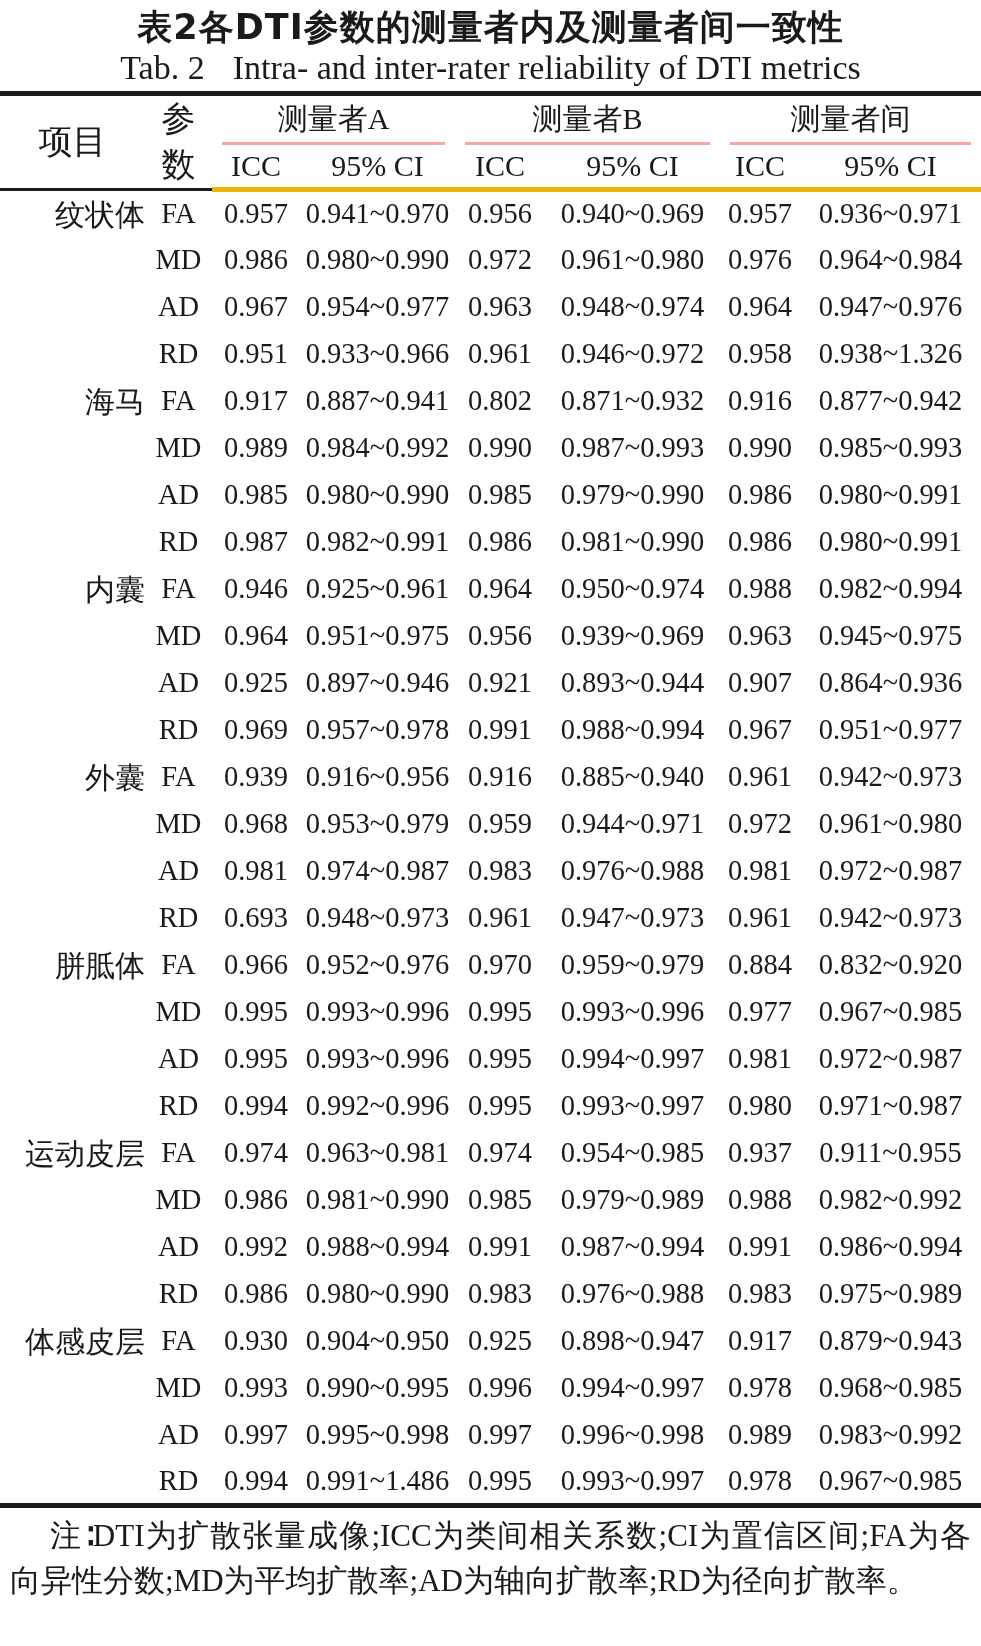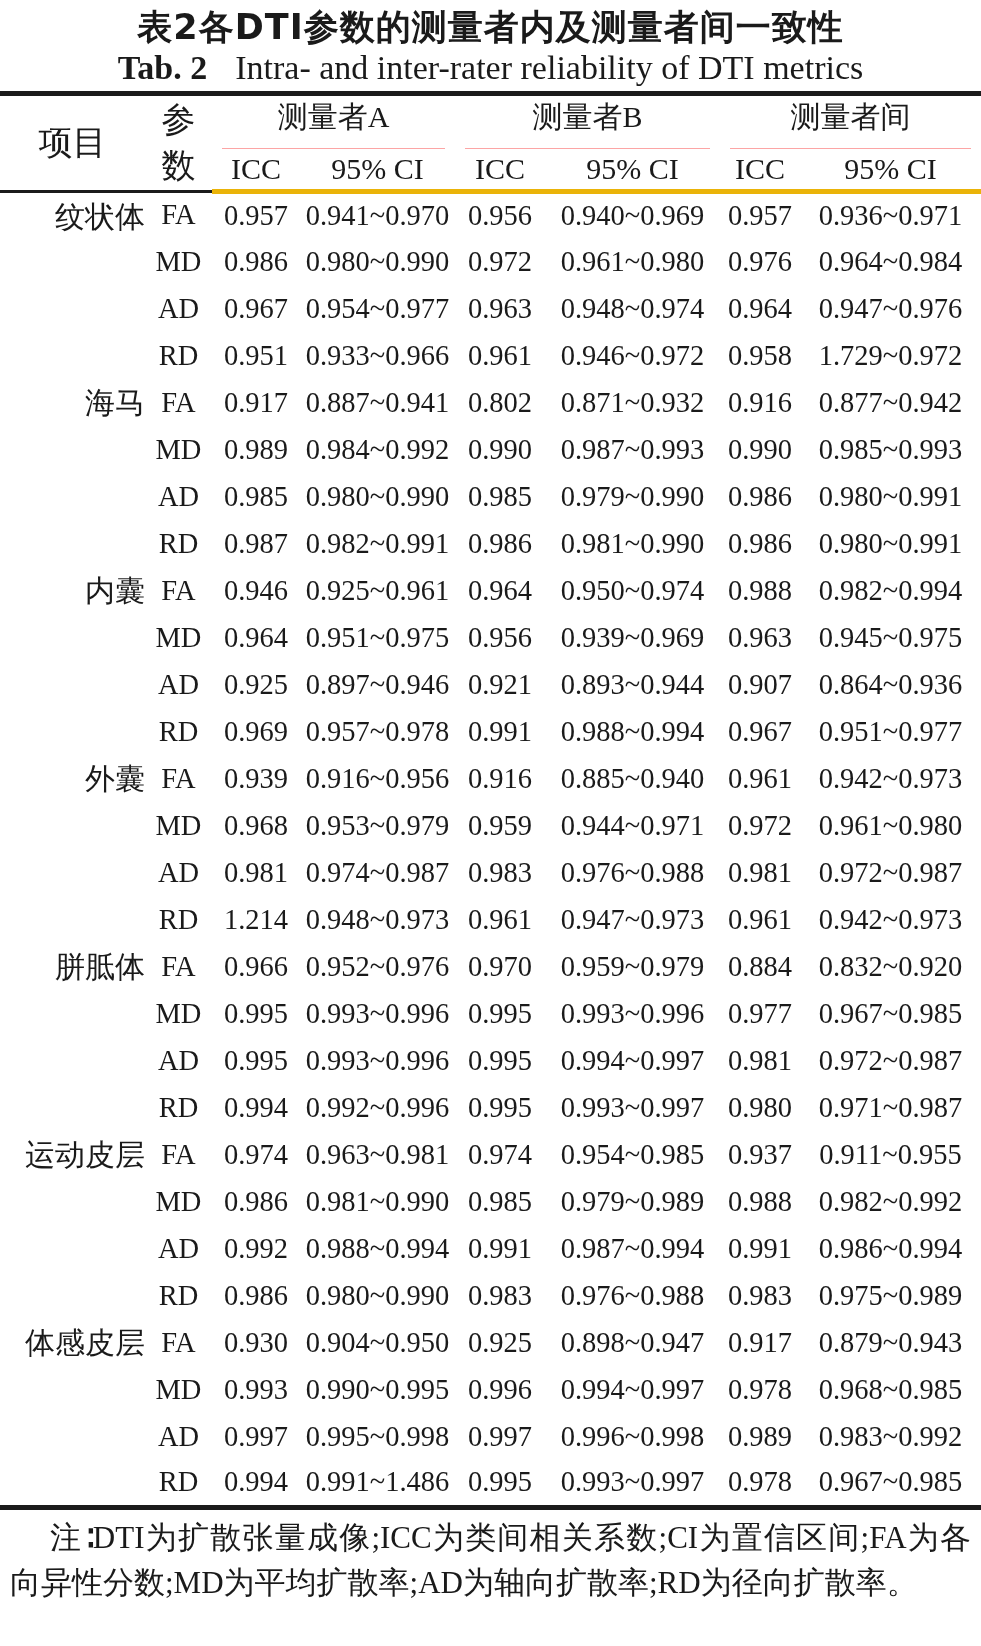--- a/index.html
+++ b/index.html
@@ -24,45 +24,45 @@
     line-height: 44px;
     letter-spacing: 1px;
   }
   .title-zh .lbl { }
   .title-en {
     text-align: center;
     font-size: 34px;
     height: 43px;
     line-height: 40px;
   }
-  .title-en .lbl { font-weight: 700; margin-right: 28px; }
+  .title-en .lbl { font-weight: 400; margin-right: 28px; }
 
   
   table.reliability {
     width: 981px;
     border-collapse: collapse;
     table-layout: fixed;
     border-top: 5px solid #1b1b1b;
     border-bottom: 5px solid #1b1b1b;
   }
   thead th { font-weight: 400; padding: 0; }
   th.item-h, th.param-h {
     border-bottom: 3px solid #1b1b1b;
     font-size: 34px;
     text-align: center;
     vertical-align: middle;
   }
   th.grp-cell { vertical-align: bottom; height: 46px; }
   .grp-inner {
     margin: 0 10px;
-    border-bottom: 1px solid #fca5a5;
+    border-bottom: 3px solid #fca5a5;
     text-align: center;
     font-size: 30px;
     line-height: 42px;
-    padding-bottom: 10px;
+    padding-bottom: 2px;
     white-space: nowrap;
   }
   tr.sub-row th {
     height: 42px;
     border-bottom: 5px solid #eab308;
     font-size: 30px;
     text-align: center;
     white-space: nowrap;
   }
   tbody td {
@@ -168,21 +168,21 @@
           <td>0.964</td>
           <td>0.947~0.976</td>
         </tr>
         <tr>
           <td>RD</td>
           <td>0.951</td>
           <td>0.933~0.966</td>
           <td>0.961</td>
           <td>0.946~0.972</td>
           <td>0.958</td>
-          <td>1.729~0.972</td>
+          <td>0.938~1.326</td>
         </tr>
         <tr>
           <td rowspan="4" class="region">海马</td>
           <td>FA</td>
           <td>0.917</td>
           <td>0.887~0.941</td>
           <td>0.802</td>
           <td>0.871~0.932</td>
           <td>0.916</td>
           <td>0.877~0.942</td>
@@ -274,21 +274,21 @@
           <td>AD</td>
           <td>0.981</td>
           <td>0.974~0.987</td>
           <td>0.983</td>
           <td>0.976~0.988</td>
           <td>0.981</td>
           <td>0.972~0.987</td>
         </tr>
         <tr>
           <td>RD</td>
-          <td>1.214</td>
+          <td>0.693</td>
           <td>0.948~0.973</td>
           <td>0.961</td>
           <td>0.947~0.973</td>
           <td>0.961</td>
           <td>0.942~0.973</td>
         </tr>
         <tr>
           <td rowspan="4" class="region">胼胝体</td>
           <td>FA</td>
           <td>0.966</td>

